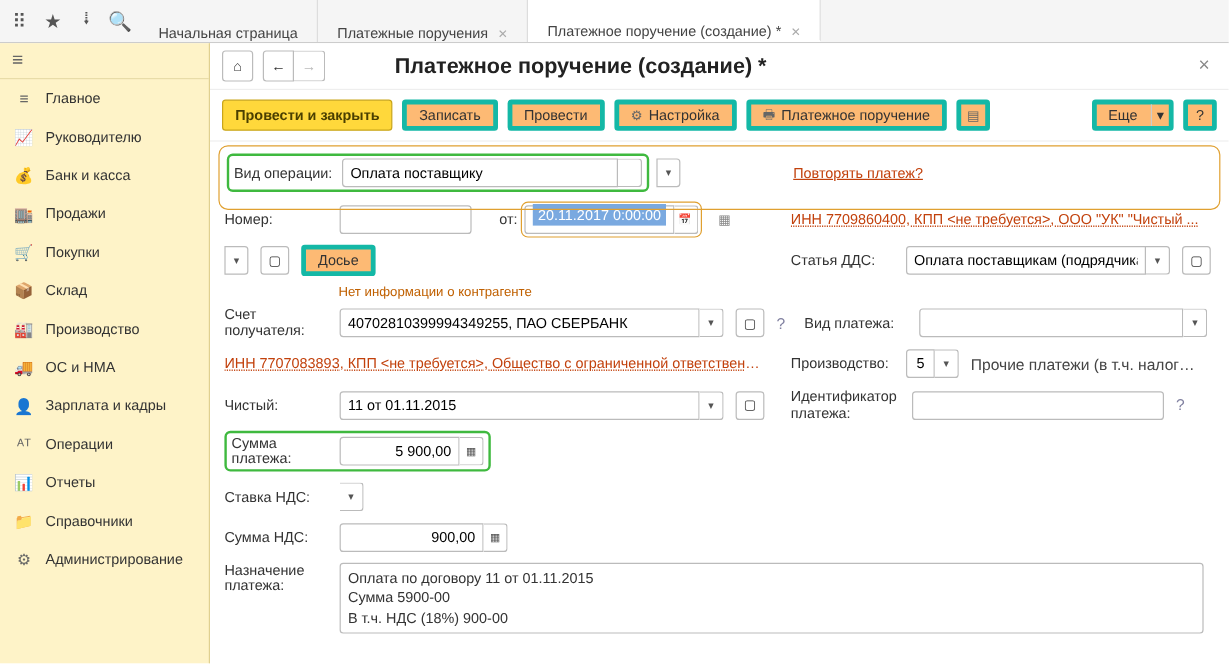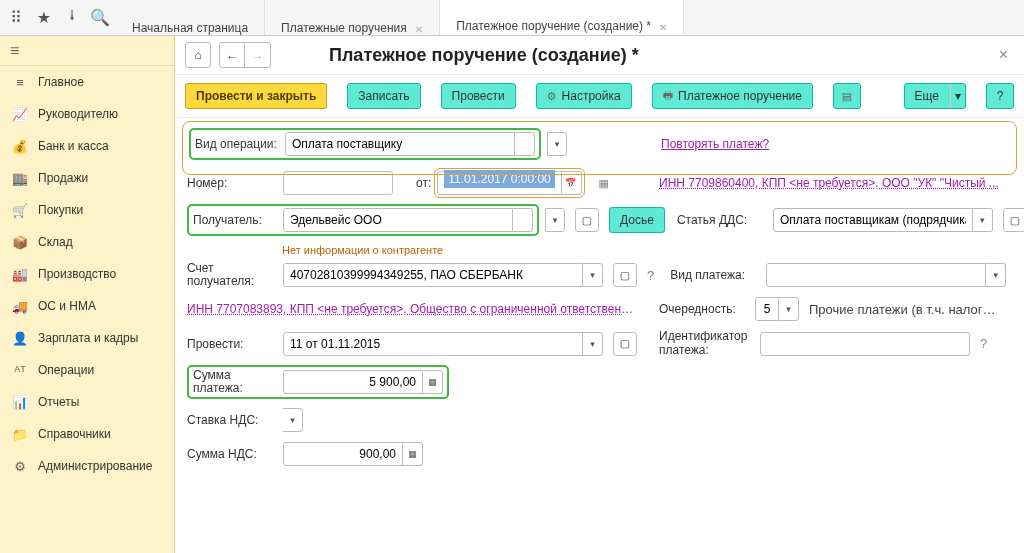--- a/index.html
+++ b/index.html
@@ -29,22 +29,22 @@
 
 .hdr { display: flex; align-items: center; padding: 6px 10px; gap: 8px; border-bottom: 1px solid #eee; }
 .hdr .btn-sq { width: 26px; height: 26px; border: 1px solid #bbb; border-radius: 3px; background: #fff; display: flex; align-items: center; justify-content: center; font-size: 12px; cursor: pointer; }
 .hdr .btn-grp { display: flex; }
 .hdr .btn-grp .btn-sq:first-child { border-radius: 3px 0 0 3px; }
 .hdr .btn-grp .btn-sq:last-child { border-radius: 0 3px 3px 0; border-left: none; }
 .hdr-title { flex: 1; text-align: left; font-size: 18px; font-weight: bold; color: #222; margin-left: 50px; }
 .hdr .close-x { font-size: 16px; color: #888; cursor: pointer; padding: 0 6px; }
 
 
-.toolbar { display: flex; padding: 8px 10px; gap: 20px; border-bottom: 1px solid #eee; }
-.tbtn { height: 26px; border: 1px solid #14b8a6; border-radius: 3px; background: #5eead4; padding: 0 10px; display: flex; align-items: center; gap: 5px; font-size: 12px; cursor: pointer; }
+.toolbar { display: flex; padding: 8px 10px; gap: 8px; border-bottom: 1px solid #eee; }
+.tbtn { height: 26px; border: 4px solid #14b8a6; border-radius: 3px; background: #fdba74; padding: 0 10px; display: flex; align-items: center; gap: 5px; font-size: 12px; cursor: pointer; }
 .tbtn.primary { background: #ffd83b; border: 1px solid #c9a51a; font-weight: bold; color: #4a3f00; }
 .tbtn .ic { font-size: 11px; color: #666; }
 .tbar-spacer { flex: 1; }
 .tbtn.sq { width: 28px; padding: 0; justify-content: center; }
 .tbtn.with-dd { padding-right: 4px; }
 .dd-sep { border-left: 1px solid #ccc; height: 100%; margin-left: 6px; padding-left: 4px; display:flex; align-items:center; }
 
 
 .form { flex: 1; padding: 8px 12px; overflow: auto; }
 .row { display: flex; align-items: center; margin-bottom: 8px; gap: 6px; min-height: 26px; }
@@ -56,21 +56,21 @@
 .input-combo { display: flex; align-items: stretch; height: 24px; }
 .input-combo input, .input-combo .txt { border: 1px solid #bbb; border-radius: 3px 0 0 3px; padding: 0 6px; font-size: 12px; height: 24px; background: #fff; }
 .input-combo input { outline: none; }
 .input-combo .dd { width: 20px; border: 1px solid #bbb; border-left: none; display: flex; align-items: center; justify-content: center; font-size: 9px; color: #555; cursor: pointer; background: #fff; }
 .input-combo .dd:last-child { border-radius: 0 3px 3px 0; }
 .sq-after { width: 24px; height: 24px; border: 1px solid #bbb; border-radius: 3px; margin-left: 4px; display: flex; align-items: center; justify-content: center; font-size: 11px; cursor: pointer; background: #fff; }
 
 .hl-green { border: 2px solid #3fb93f; border-radius: 5px; padding: 2px 4px; display: inline-flex; align-items: center; }
 .hl-orange { outline: 1px solid #e0a030; outline-offset: 2px; border-radius: 3px; }
 
-.link { color: #a21caf; text-decoration: underline dotted; cursor: pointer; }
+.link { color: #c2410c; text-decoration: underline dotted; cursor: pointer; }
 .link.solid { text-decoration: underline; }
 
 .warn { color: #c06000; font-size: 11px; margin-left: 95px; margin-bottom: 6px; }
 .help-q { color: #8080a0; font-size: 13px; cursor: pointer; padding: 0 4px; }
 
 .multiline { border: 1px solid #bbb; border-radius: 3px; padding: 4px 6px; font-size: 12px; line-height: 1.35; min-height: 50px; width: 720px; }
 
 .field-input { border: 1px solid #bbb; border-radius: 3px; padding: 0 6px; height: 24px; font-size: 12px; background: #fff; }
 .date-hl { background: #7aa9e0; color: #fff; padding: 2px 4px; }
 </style>
@@ -219,39 +219,32 @@
           <span class="link solid">Повторять платеж?</span>
         </div>
       </div>
 
       <div class="two-col">
         <div class="left-col row">
           <span class="lbl">Номер:</span>
           <input class="field-input" style="width: 110px;" value="">
           <span style="margin-left:17px;">от:</span>
           <span class="input-combo hl-orange">
-            <span class="txt" style="border-radius:3px 0 0 3px;"><span class="date-hl">11.01.2017  0:00:00</span></span>
+            <span class="txt" style="border-radius:3px 0 0 3px;"><span class="date-hl">20.11.2017  0:00:00</span></span>
             <span class="dd">📅</span>
           </span>
           <span class="sq-after" style="border:none;color:#888">▦</span>
         </div>
         <div class="right-col row">
           <span class="link" style="white-space:nowrap;overflow:hidden;text-overflow:ellipsis;max-width:350px;display:inline-block;">ИНН 7709860400, КПП &lt;не требуется&gt;, ООО "УК" "Чистый ...</span>
         </div>
       </div>
 
       <div class="two-col">
         <div class="left-col row">
-          <span class="hl-green">
-            <span class="lbl">Получатель:</span>
-            <span class="input-combo">
-              <input style="width: 230px;" value="Эдельвейс ООО">
-              <span class="dd"></span>
-            </span>
-          </span>
           <span class="input-combo">
               <span class="dd" style="border-radius:0 3px 3px 0;border-left:1px solid #bbb;">▾</span>
             </span>
           <span class="sq-after">▢</span>
           <div class="tbtn" style="margin-left:4px;">
               <span>Досье</span>
             </div>
         </div>
         <div class="right-col row">
           <span class="lbl">Статья ДДС:</span>
@@ -282,66 +275,74 @@
             <span class="dd">▾</span>
           </span>
         </div>
       </div>
 
       <div class="two-col">
         <div class="left-col row">
           <span class="link" style="white-space:nowrap;overflow:hidden;text-overflow:ellipsis;max-width:450px;display:inline-block;">ИНН 7707083893, КПП &lt;не требуется&gt;, Общество с ограниченной ответственность...</span>
         </div>
         <div class="right-col row">
-          <span class="lbl">Очередность:</span>
+          <span class="lbl">Производство:</span>
           <span class="input-combo">
             <input style="width: 24px; text-align: center;" value="5">
             <span class="dd">▾</span>
           </span>
           <span style="font-size:13px;color:#444;margin-left:4px;white-space:nowrap;overflow:hidden;text-overflow:ellipsis;max-width:190px;display:inline-block;">Прочие платежи (в т.ч. налоги и вз...</span>
         </div>
       </div>
 
       <div class="two-col">
         <div class="left-col row">
-          <span class="lbl">Провести:</span>
+          <span class="lbl">Чистый:</span>
           <span class="input-combo">
             <input style="width: 300px;" value="11 от 01.11.2015">
             <span class="dd">▾</span>
           </span>
           <span class="sq-after">▢</span>
         </div>
         <div class="right-col row">
           <span class="lbl" style="width:95px;line-height:1.1">Идентификатор платежа:</span>
           <input class="field-input" style="width: 210px;" value="">
           <span class="help-q">?</span>
         </div>
       </div>
 
       <div class="row">
         <span class="hl-green">
           <span class="lbl" style="line-height:1.1">Сумма платежа:</span>
           <span class="input-combo">
-            <input style="width: 140px; text-align: right;" value="5 900,00">
+            <input style="width: 100px; text-align: right;" value="5 900,00">
             <span class="dd">▦</span>
           </span>
         </span>
       </div>
 
       <div class="row">
         <span class="lbl">Ставка НДС:</span>
         <span class="input-combo">
           <span class="dd">▾</span>
         </span>
       </div>
 
       <div class="row">
         <span class="lbl">Сумма НДС:</span>
         <span class="input-combo">
           <input style="width: 120px; text-align: right;" value="900,00">
           <span class="dd">▦</span>
         </span>
       </div>
 
+      <div class="row" style="align-items:flex-start">
+        <span class="lbl" style="line-height:1.1">Назначение платежа:</span>
+        <div class="multiline">
+          <div>Оплата по договору 11 от 01.11.2015</div>
+          <div>Сумма 5900-00</div>
+          <div>В т.ч. НДС  (18%) 900-00</div>
+        </div>
+      </div>
 
     </div>
   </div>
 </div>
 
 </body></html>

